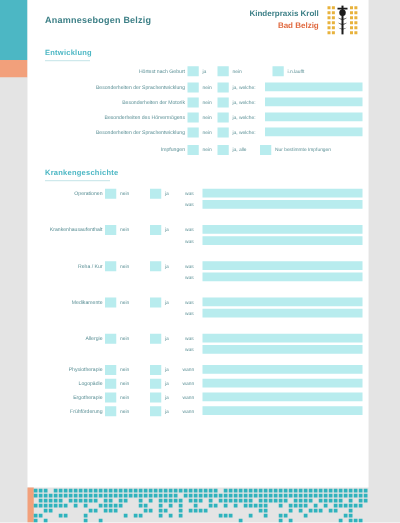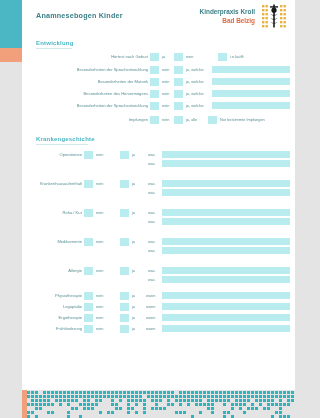--- a/index.html
+++ b/index.html
@@ -61,21 +61,21 @@
 </head>
 <body>
 
 <div class="edge-teal"></div>
 <div class="edge-orange"></div>
 <div class="edge-gray"></div>
 
 <div class="page">
 
   <div class="hdr">
-    <div class="title">Anamnesebogen Kinder</div>
+    <div class="title">Anamnesebogen Belzig</div>
     <div class="brand">
       <div class="b1">Kinderpraxis Kroll</div>
       <div class="b2">Bad Belzig</div>
     </div>
     <svg class="logo" viewBox="0 0 26 26">
       <g fill="#e8b23c">
         <rect x="1" y="2" width="2.4" height="2.4"></rect>
           <rect x="4.5" y="2" width="2.4" height="2.4"></rect>
         <rect x="19" y="2" width="2.4" height="2.4"></rect>
           <rect x="22.5" y="2" width="2.4" height="2.4"></rect>

